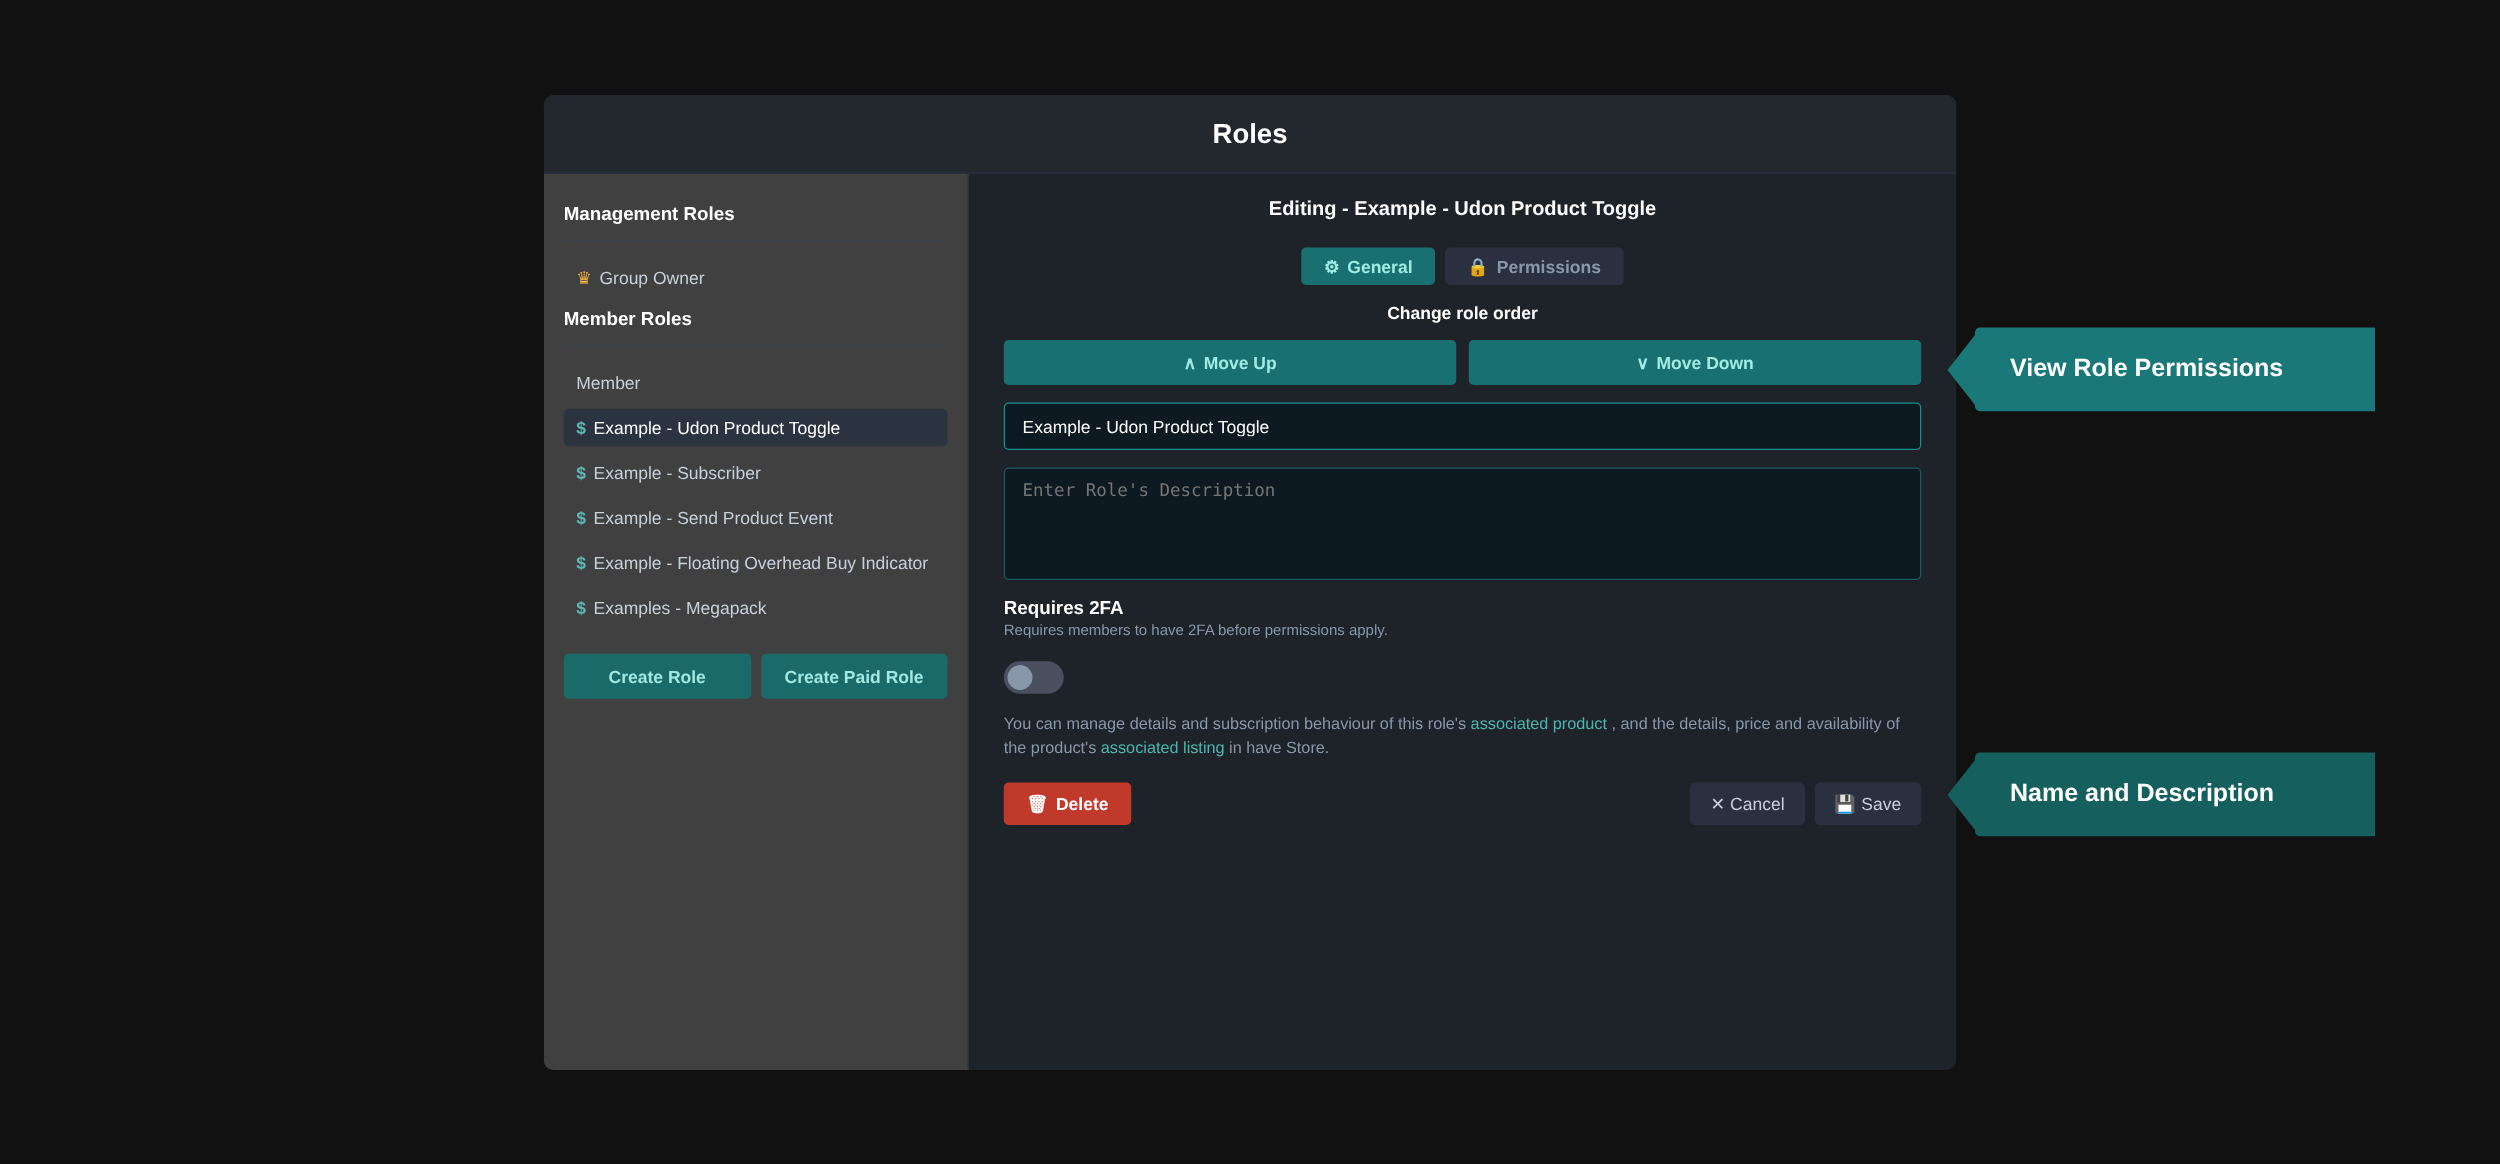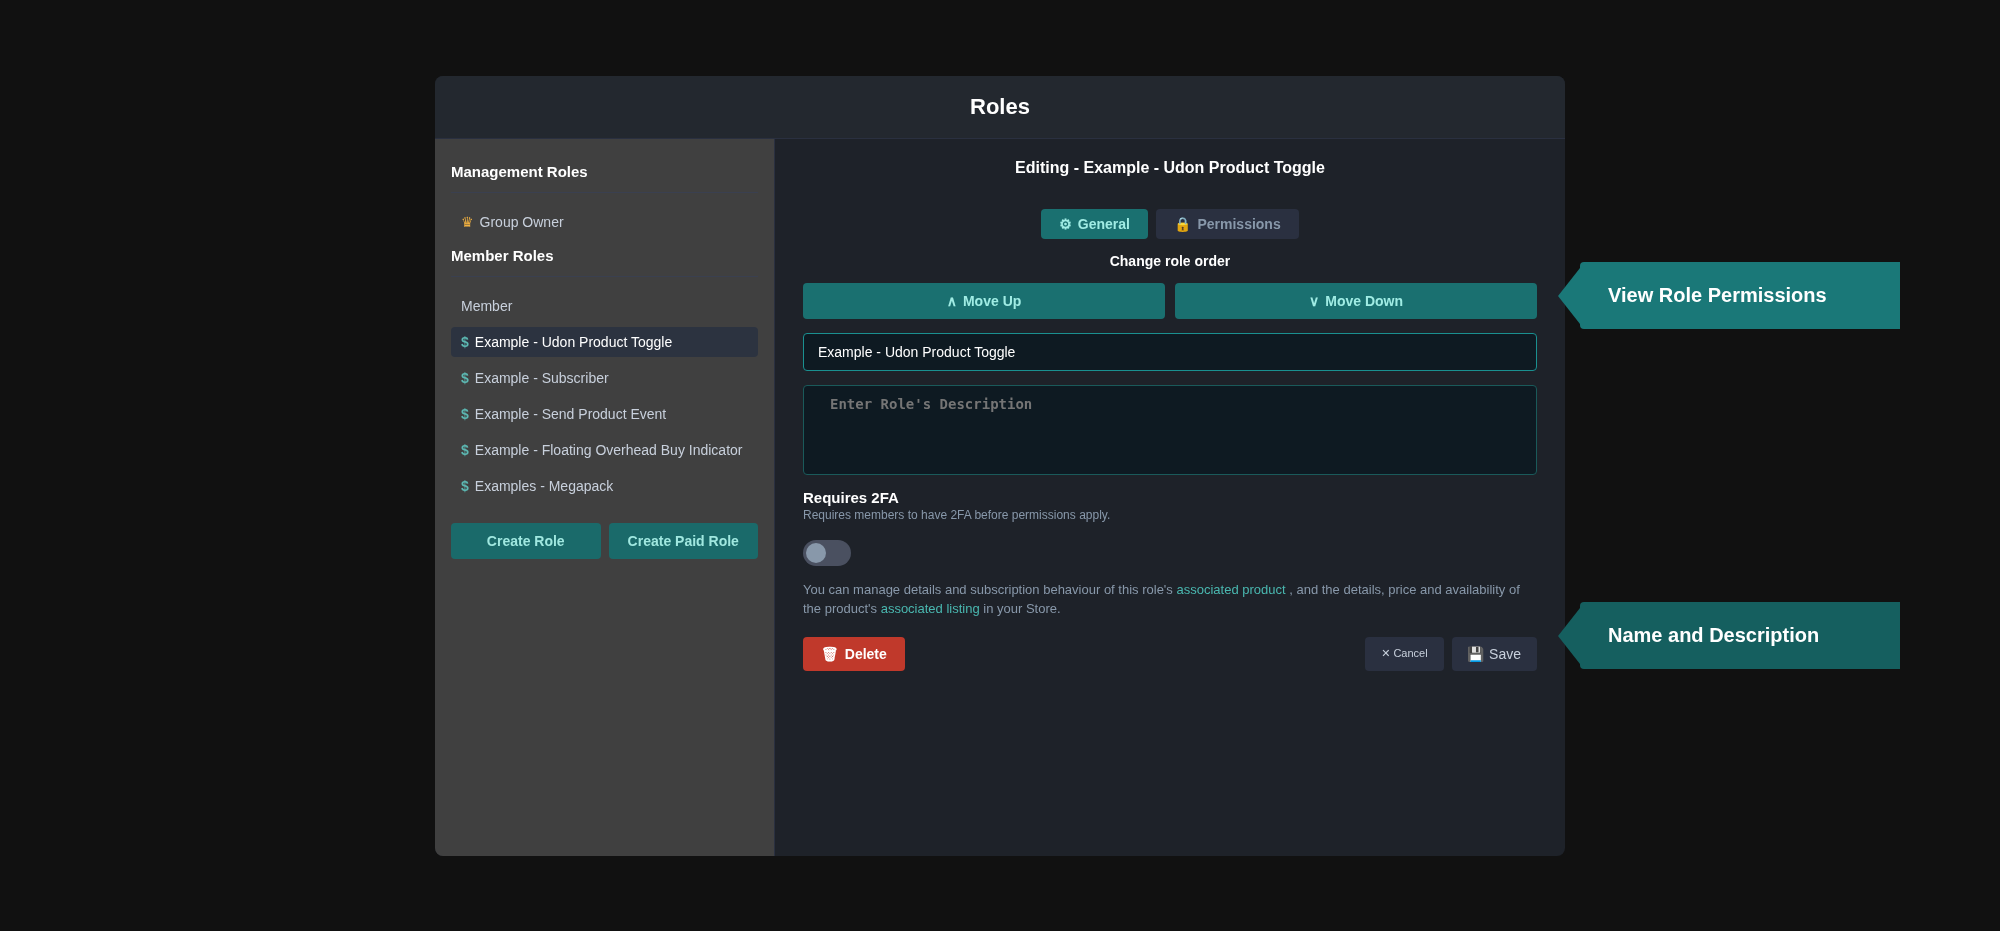--- a/index.html
+++ b/index.html
@@ -130,21 +130,21 @@
       flex-direction: column;
       gap: 14px;
       overflow-y: auto;
     }
 
     .edit-title {
       color: #fff;
       font-size: 16px;
       font-weight: 700;
       text-align: center;
-      margin-bottom: 18px;
+      margin-bottom: 7px;
     }
 
     
     .tab-row {
       display: flex;
       justify-content: center;
       gap: 8px;
     }
     .tab-btn {
       padding: 7px 18px;
@@ -205,29 +205,28 @@
       border: 1.5px solid #1a9090;
       border-radius: 4px;
       color: #fff;
       font-size: 14px;
       outline: none;
     }
 
     .role-desc-textarea {
       width: 100%;
       height: 90px;
-      padding: 10px 26px;
+      padding: 10px 14px;
       background: #0e1a22;
       border: 1.5px solid #1a5a5a;
       border-radius: 4px;
       color: #666;
       font-size: 14px;
       outline: none;
       resize: none;
-      font-weight: bold;
     }
 
     
     .twofa-row {
       display: flex;
       align-items: flex-start;
       gap: 16px;
       flex-direction: column;
     }
     .twofa-text {
@@ -312,21 +311,21 @@
     .cancel-save-row {
       display: flex;
       gap: 8px;
     }
     .cancel-btn {
       background: #2a3040;
       color: #c8d0dc;
       border: none;
       border-radius: 4px;
       padding: 9px 16px;
-      font-size: 11px;
+      font-size: 14px;
       cursor: pointer;
       display: flex;
       align-items: center;
       gap: 4px;
     }
     .save-btn {
       background: #2a3040;
       color: #c8d0dc;
       border: none;
       border-radius: 4px;
@@ -495,21 +494,21 @@
             <input type="checkbox" style="">
             <span class="toggle-slider"></span>
           </label>
         </div>
 
         <div class="managed-text">
           <span>You can manage details and subscription behaviour of this role's</span>
           <a href="#">associated product</a>
           <span>, and the details, price and availability of the product's</span>
           <a href="#">associated listing</a>
-          <span>in your Store.</span>
+          <span>in have Store.</span>
         </div>
 
         <div class="bottom-btn-row">
           <button class="delete-btn">
             <span>🗑</span>
             <span>Delete</span>
           </button>
           <div class="cancel-save-row">
             <button class="cancel-btn">✕ Cancel</button>
             <button class="save-btn">

